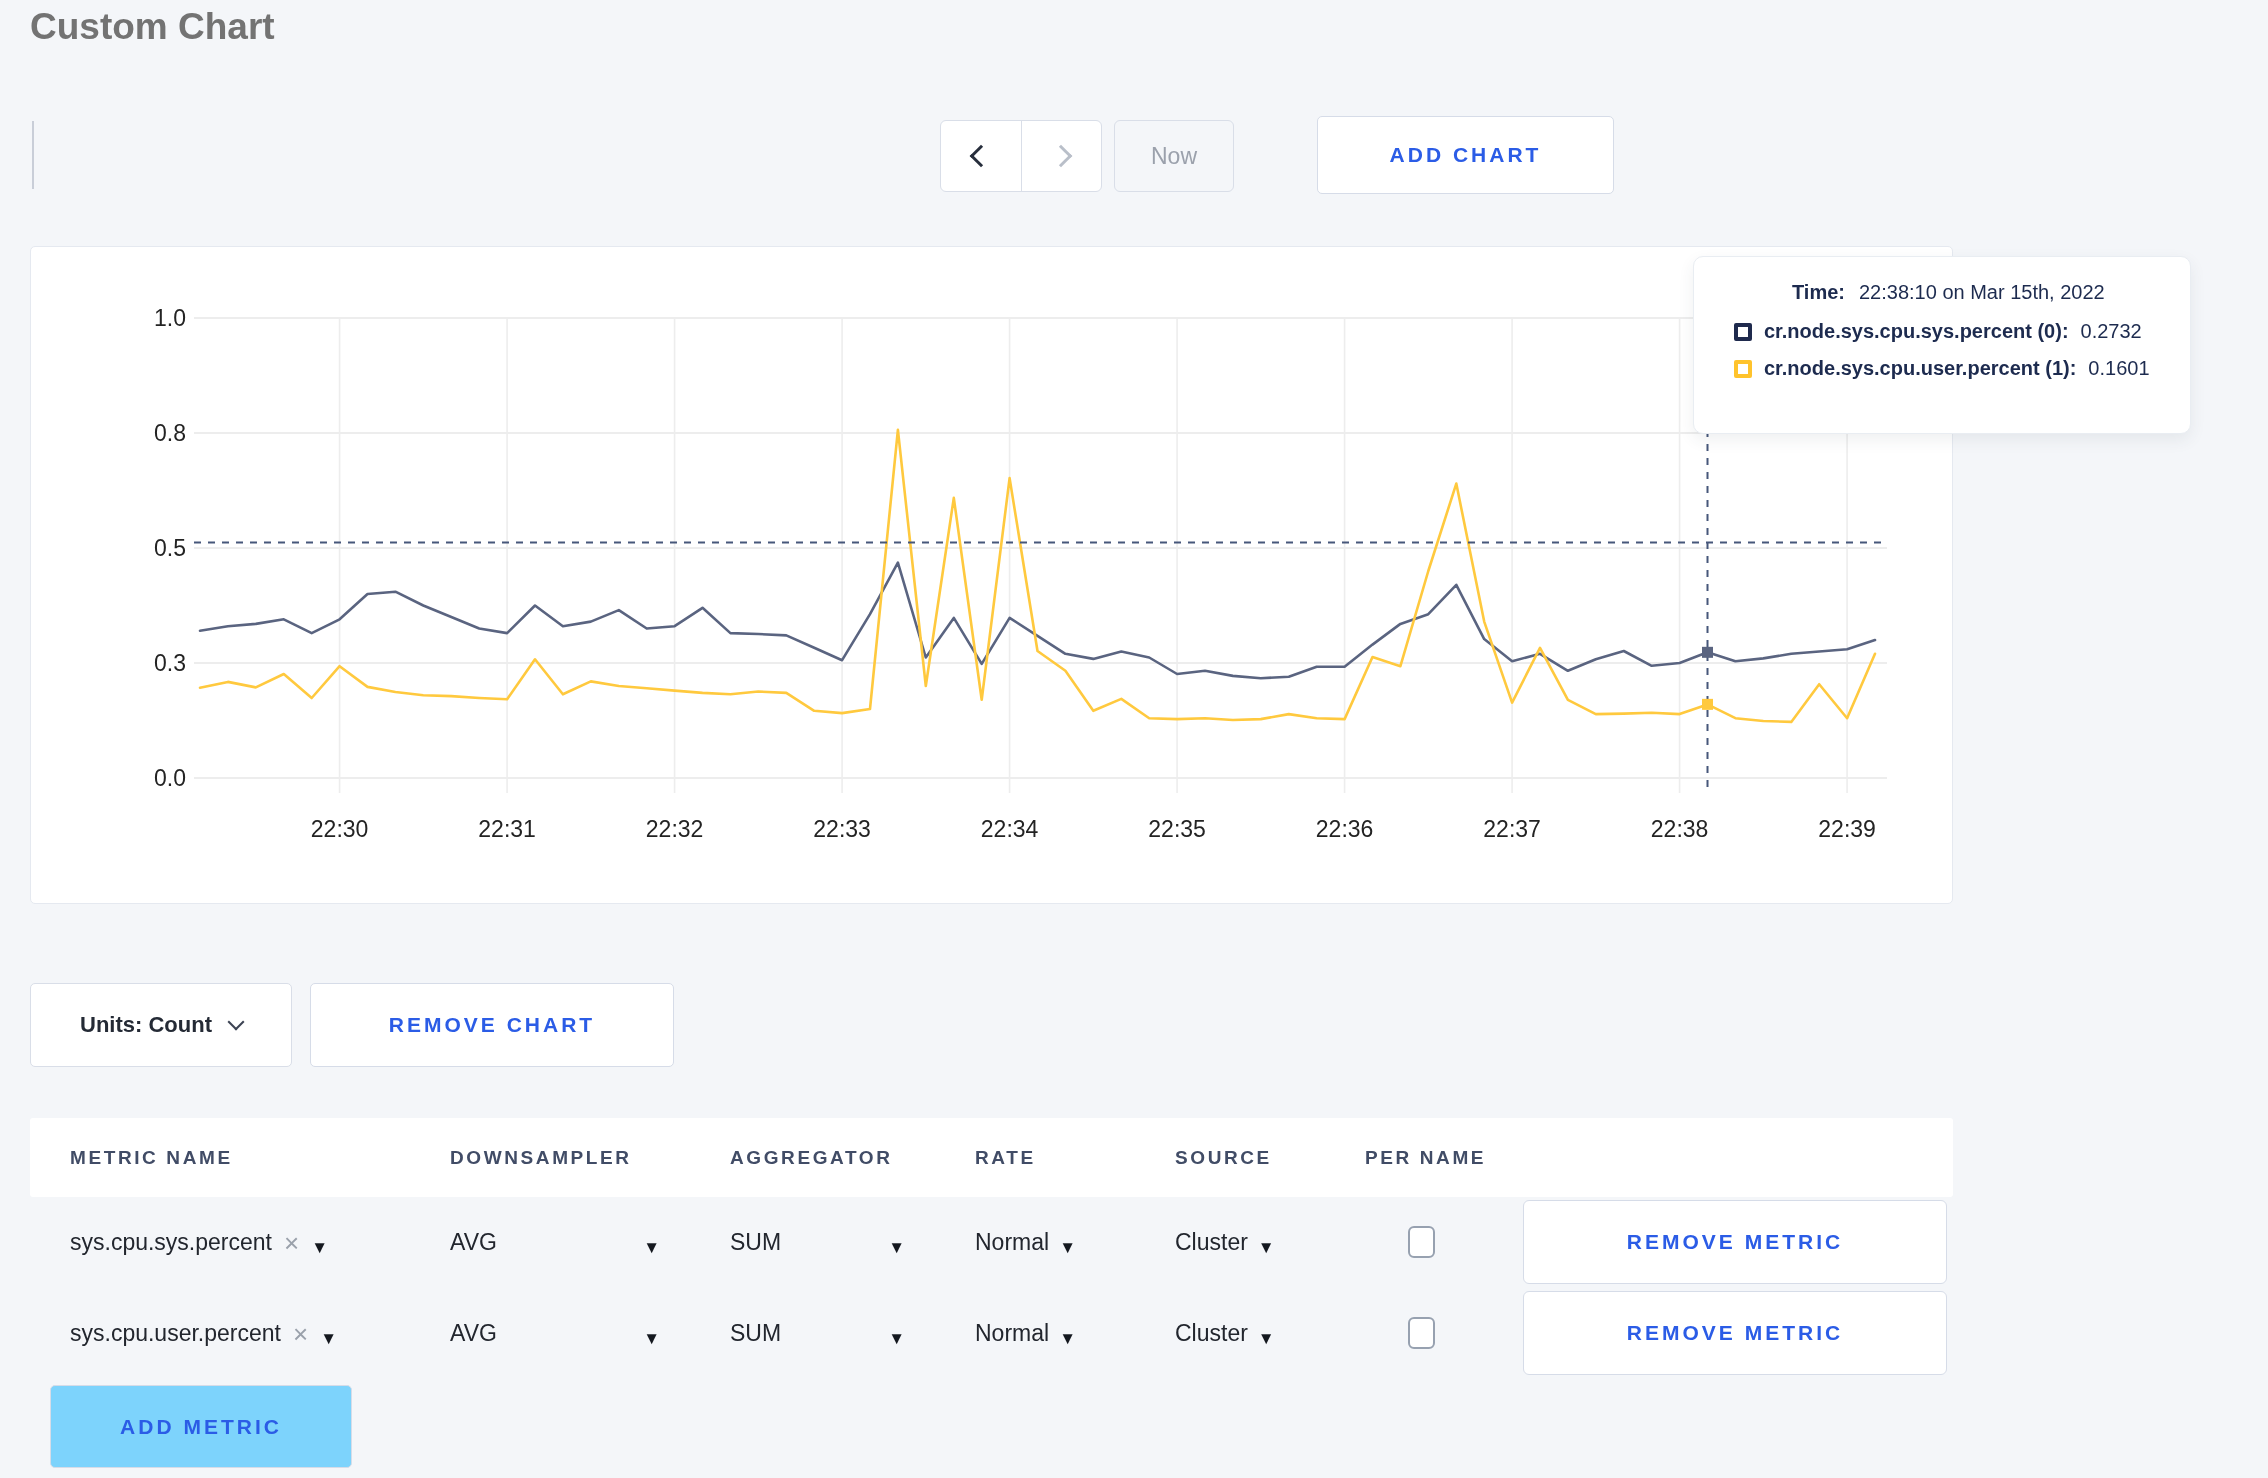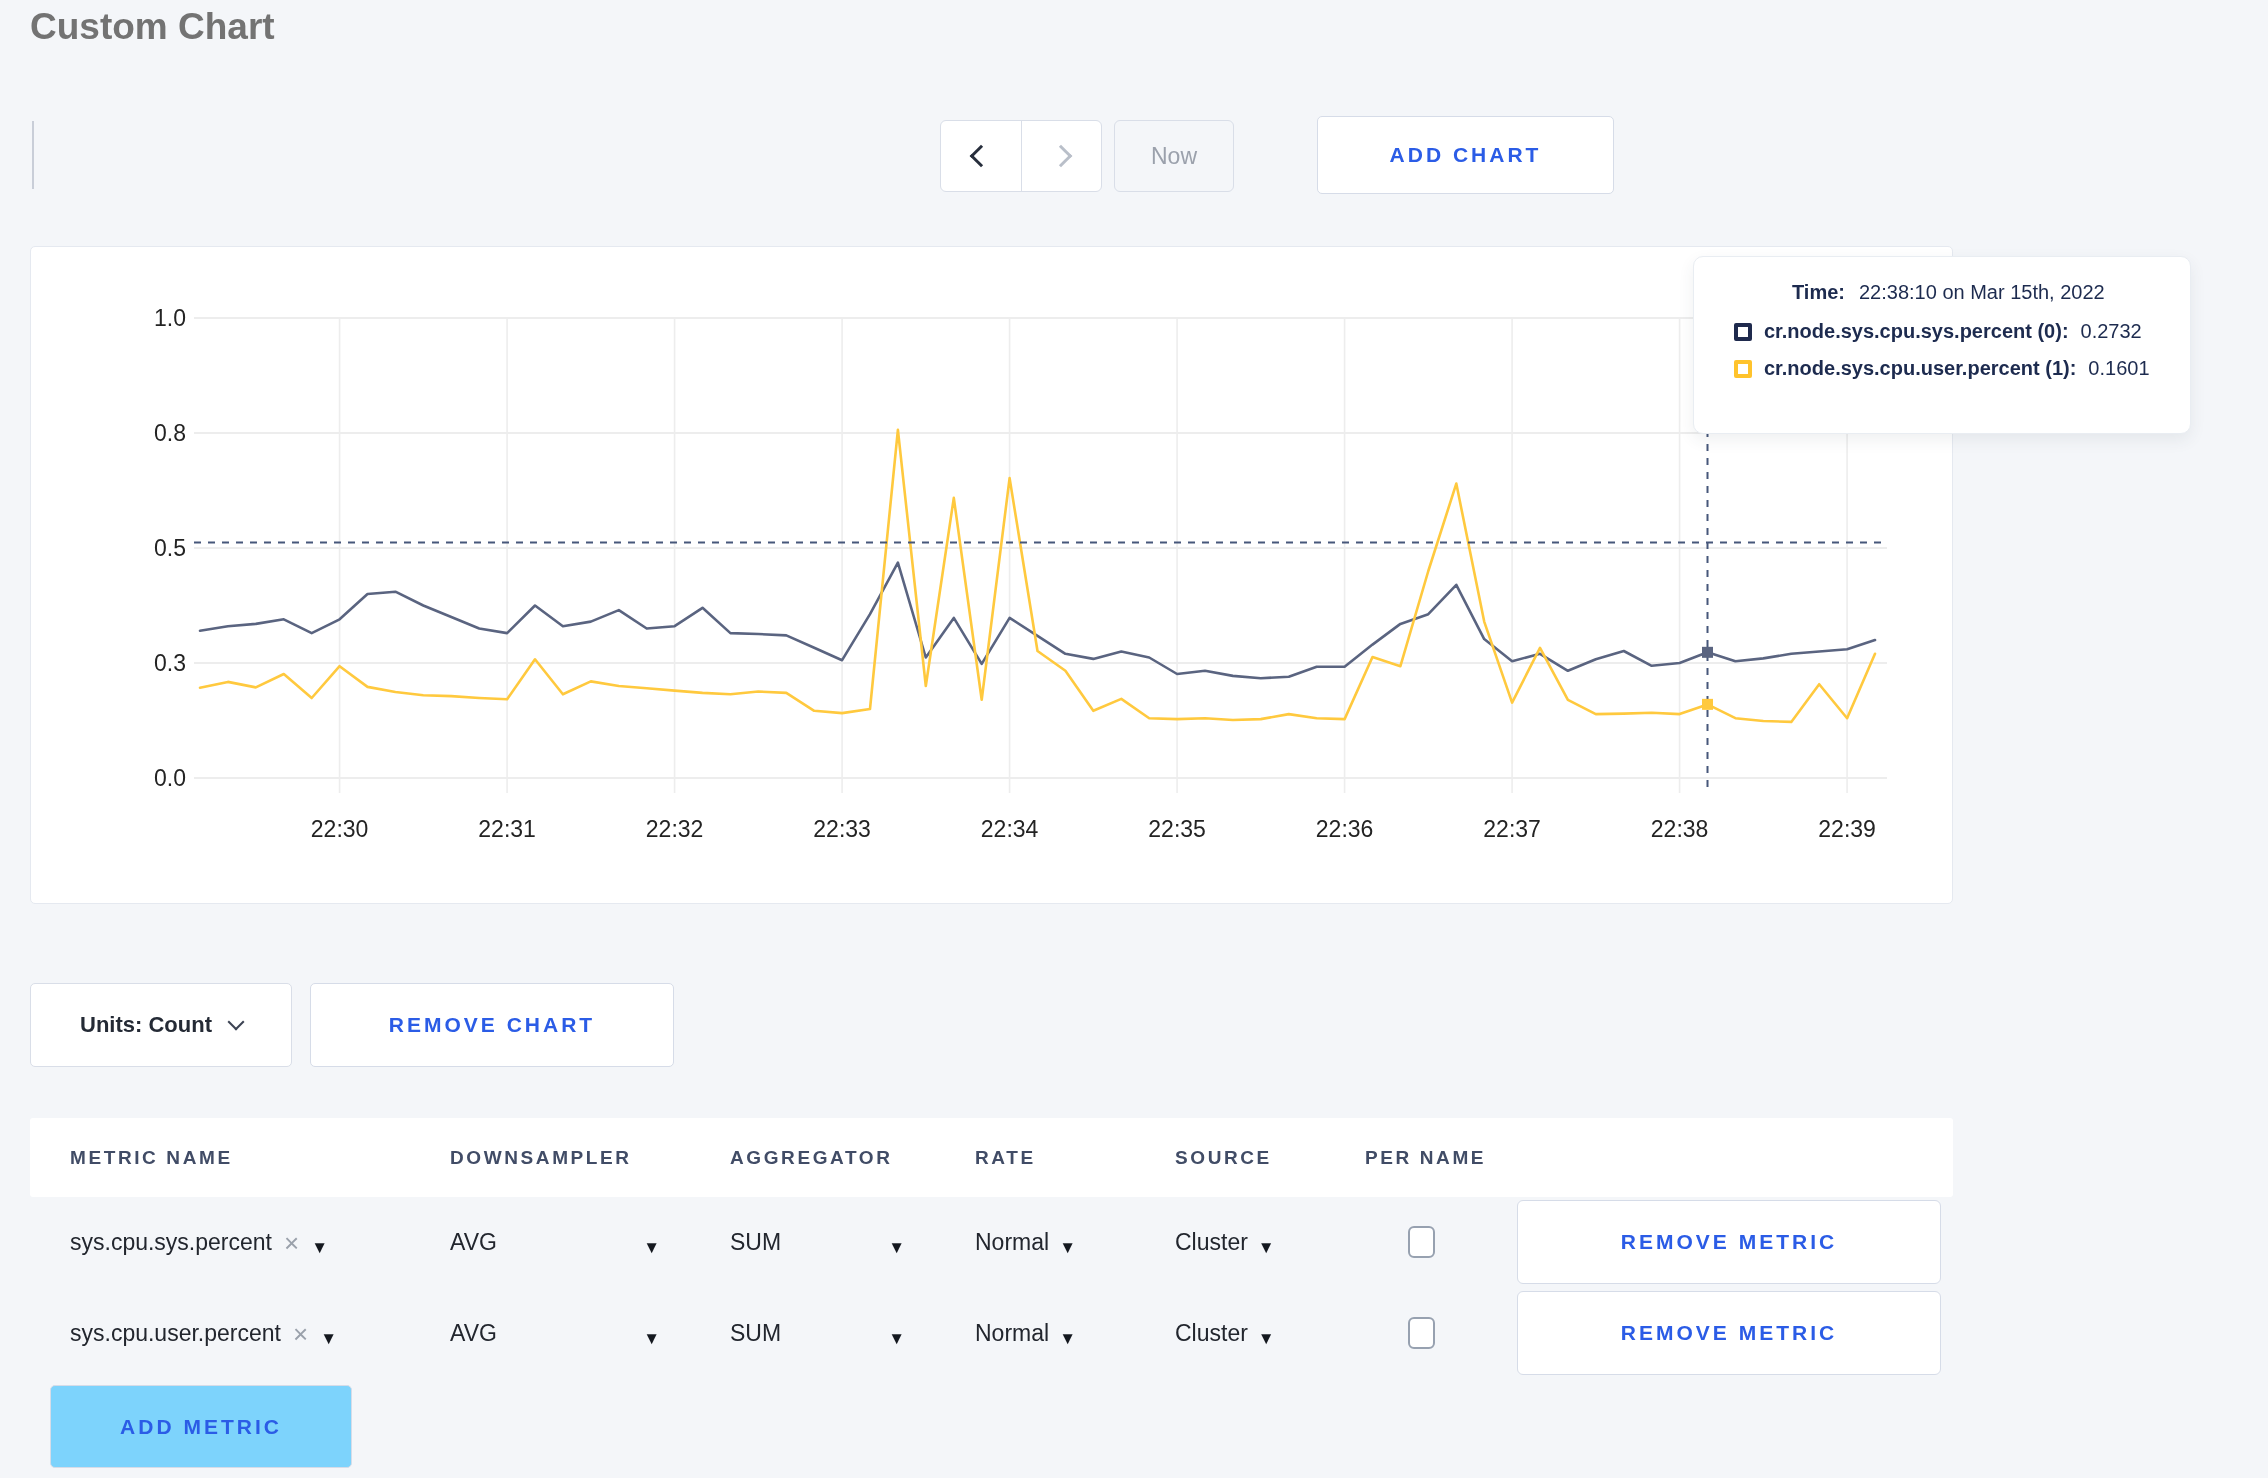--- a/index.html
+++ b/index.html
@@ -101,21 +101,21 @@
   .cell { display:flex; align-items:flex-end; font-size:23px; color:#22262e; }
   .metric-cell { gap:12px; }
   .x-icon { color:#9aa1ab; font-size:26px; line-height:1; cursor:pointer; }
   .caret { color:#14181f; font-size:17px; line-height:1; }
   .spread { justify-content:space-between; padding-right:70px; }
   .tight  { gap:10px; }
   .pernode-cell { justify-content:center; padding-right:38px; }
   .checkbox {
     width:27px; height:32px; border:2px solid #97a1b0; border-radius:6px; background:#fff; cursor:pointer;
   }
-  .remove-metric-btn { width:424px; height:84px; margin-left:2px;border-radius:6px; }
+  .remove-metric-btn { width:424px; height:84px; margin-left:8px;border-radius:6px; }
   .add-metric-btn { position:absolute; left:50px; top:1385px; width:302px; height:83px; background:#7dd3fc; }
 </style>
 </head>
 <body>
 
 <div class="page-title">Custom Chart</div>
 
 <div class="toolbar">
   <div class="toolbar-divider"></div>
 

